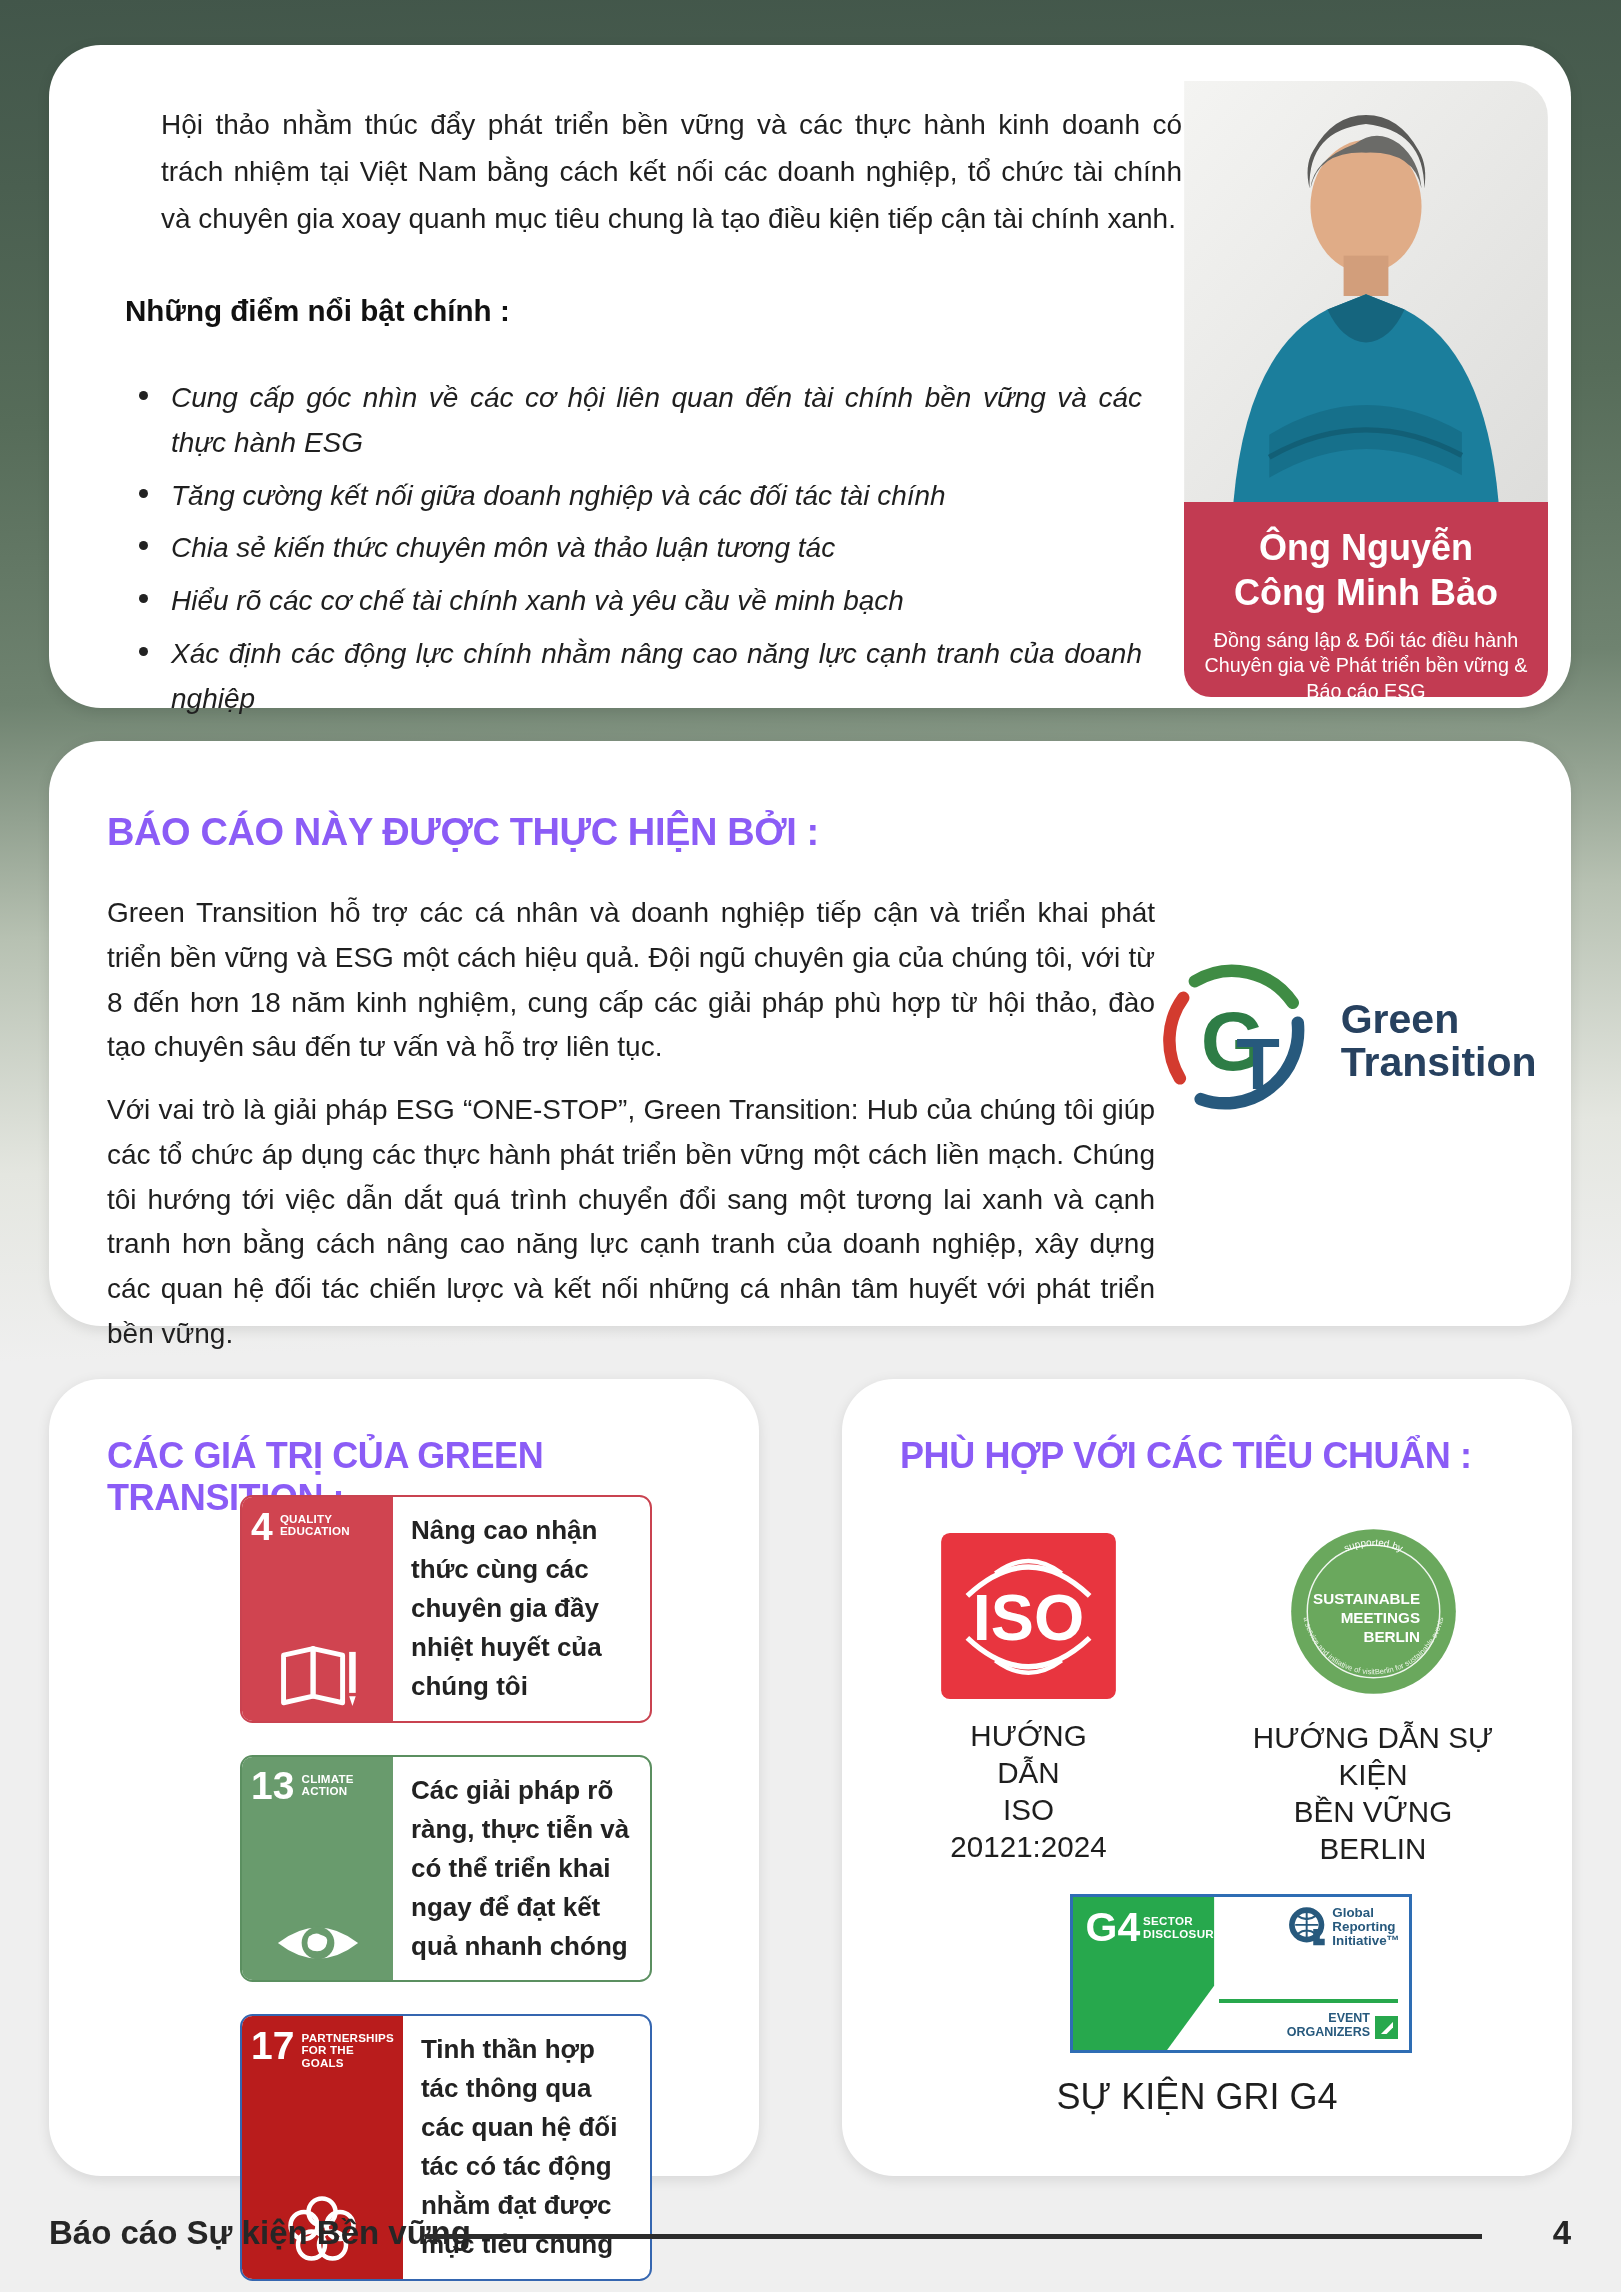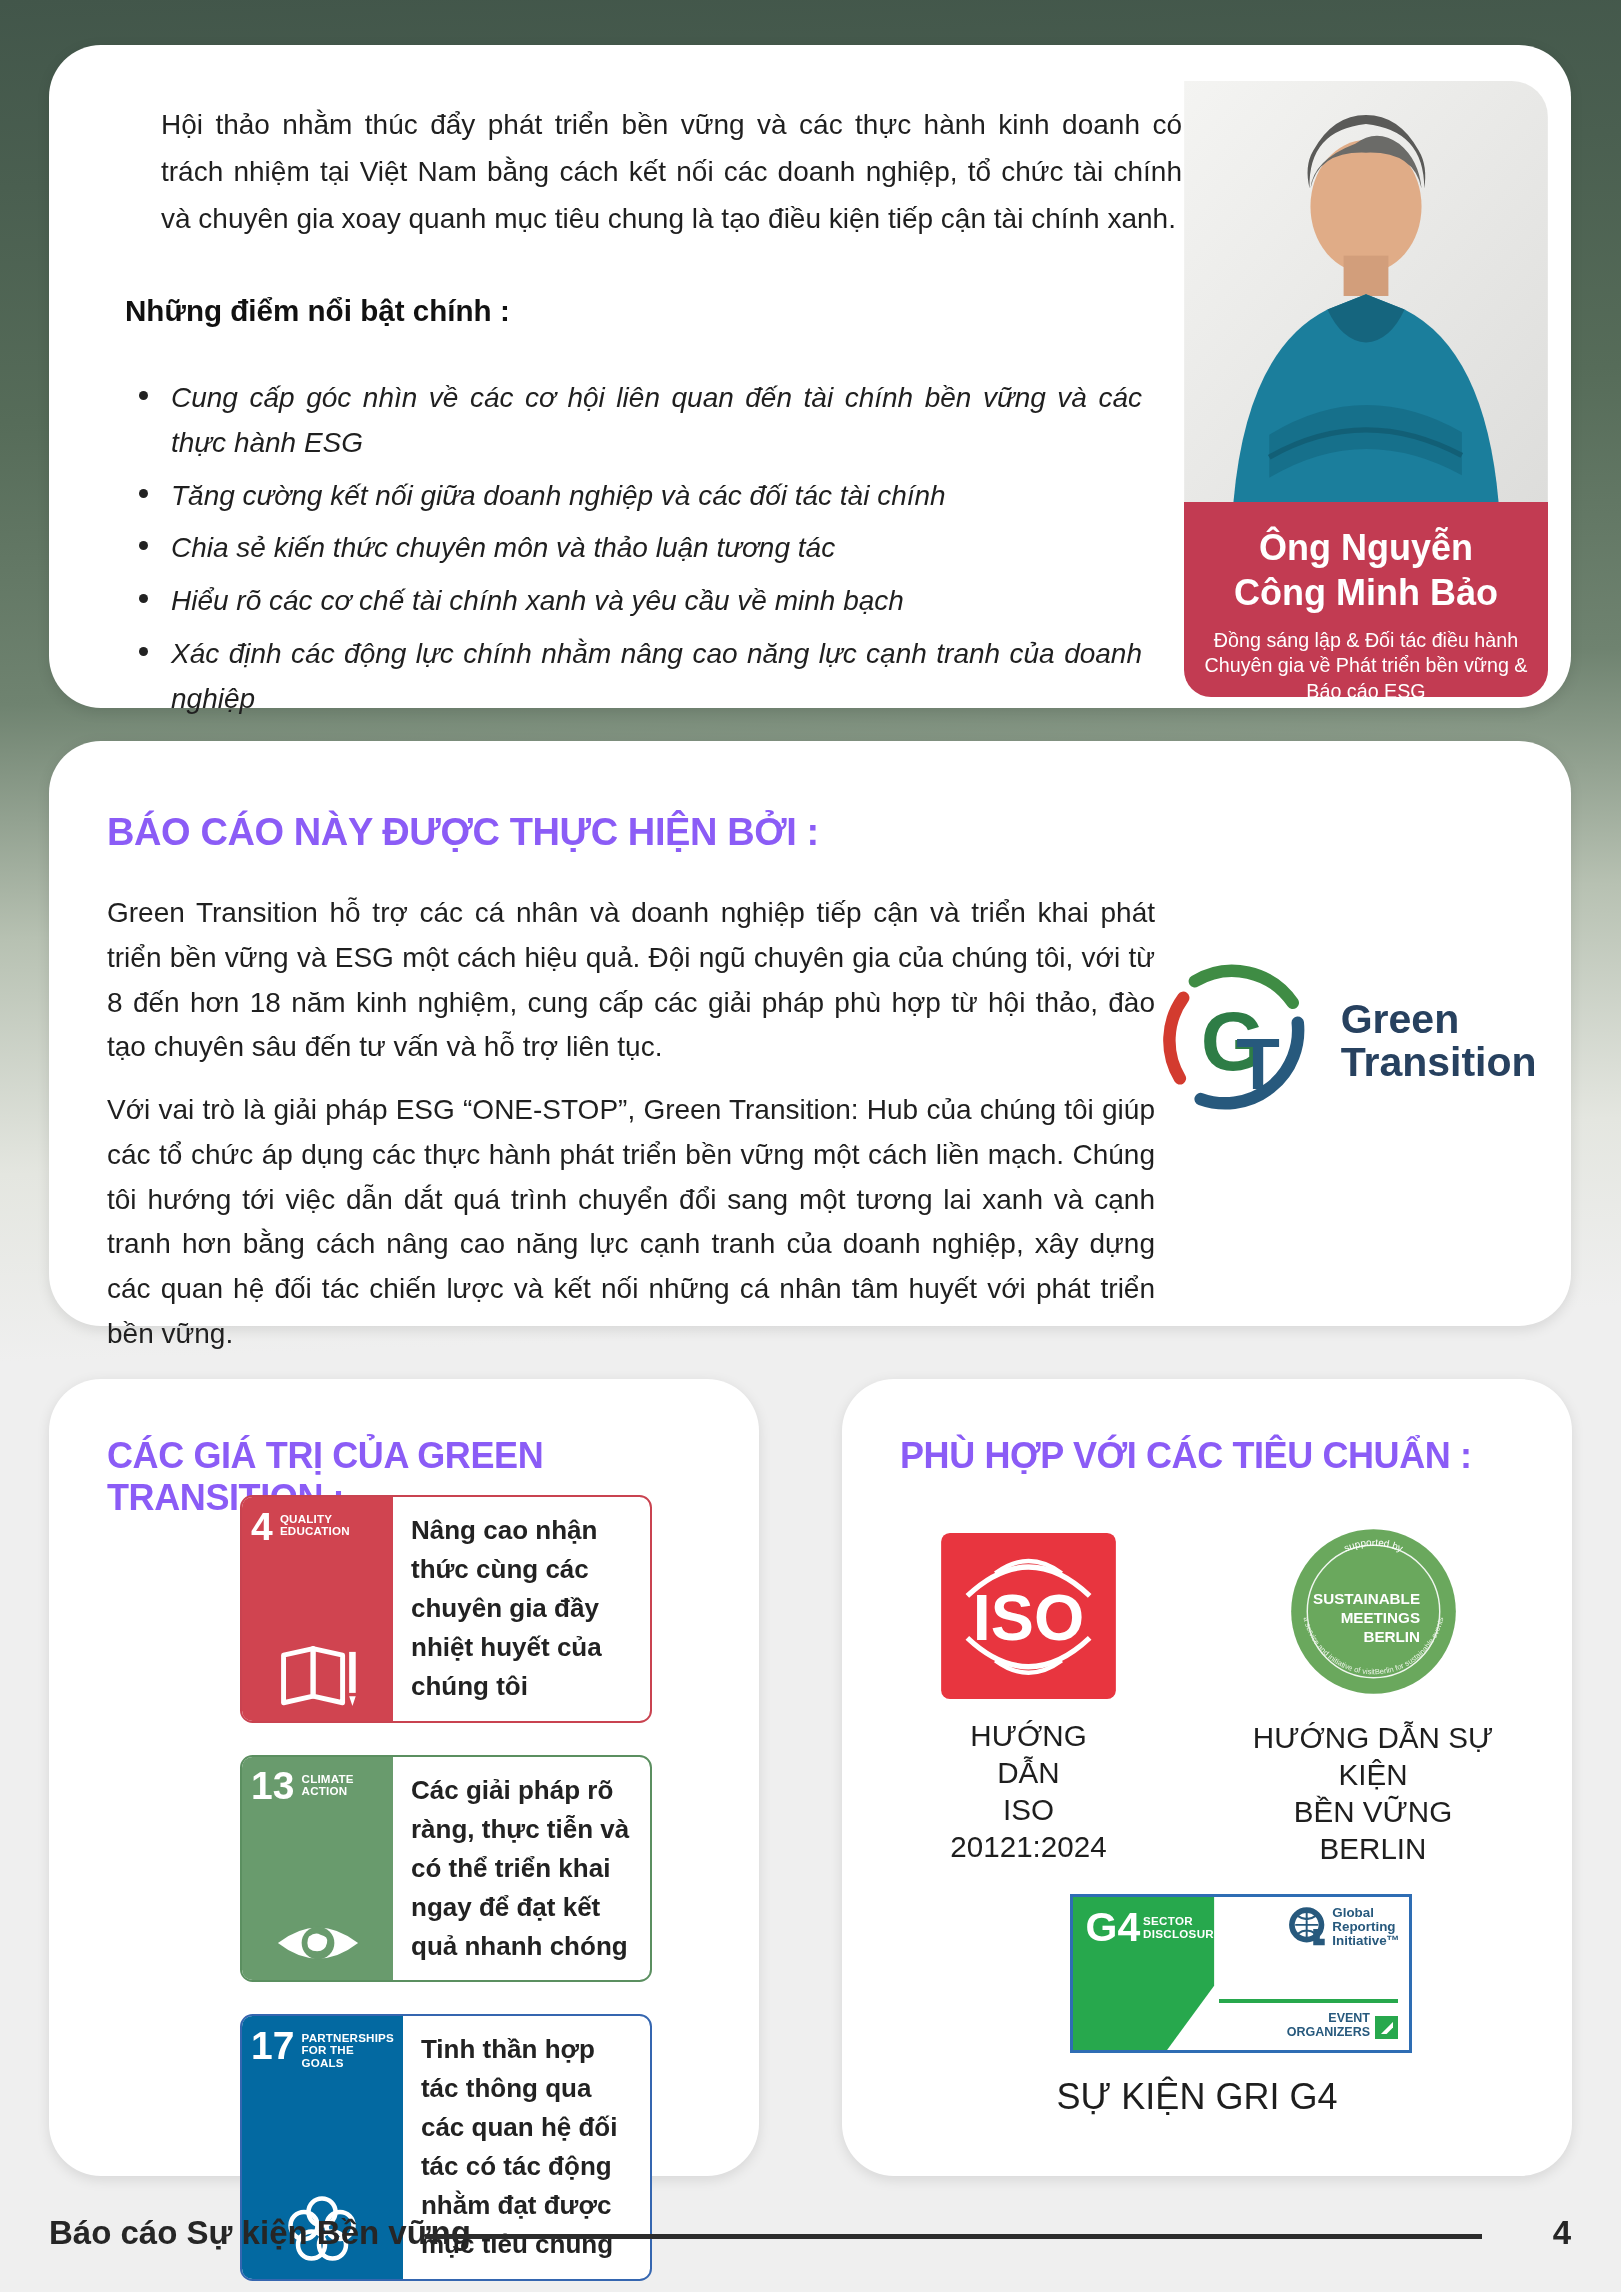--- a/index.html
+++ b/index.html
@@ -33,21 +33,21 @@
   .card3{left:49px;top:1379px;width:710px;height:797px;}
   .card3 .section-title,.card4 .section-title{position:absolute;left:58px;top:56px;font-size:36px;}
   .rows{position:absolute;left:191px;top:116px;width:412px;}
   .sdg-row{display:flex;border-radius:12.5px;margin-bottom:32px;overflow:hidden;background:#fff;}
   .sdg-row.red{border:2.7px solid #c94350;}
   .sdg-row.green{border:2.7px solid #5b8f60;}
   .sdg-row.blue{border:2.7px solid #3566b0;}
   .sdg-sq{flex:0 0 133px;color:#fff;padding:10.7px 9px;position:relative;}
   .sdg-sq.red{background:#d04450;}
   .sdg-sq.green{background:#699b6d;}
-  .sdg-sq.blue{background:#0369a1;}
+  .sdg-sq.blue{background:#b91c1c;}
   .sdg-head{display:flex;align-items:flex-start;}
   .sdg-num{font-size:39px;font-weight:800;line-height:.95;margin-right:7.2px;}
   .sdg-label{font-size:11.6px;font-weight:700;line-height:1.05;white-space:pre-line;margin-top:5.4px;letter-spacing:0.2px;}
   .sdg-icon{position:absolute;left:50%;transform:translateX(-50%);bottom:12.5px;}
   .sdg-text{flex:1;padding:14.3px 18px;font-size:26px;line-height:1.5;color:#222;font-weight:bold;}
   
   .card4{left:842px;top:1379px;width:730px;height:797px;}
   .iso-block{position:absolute;left:99px;top:154px;width:175px;text-align:center;}
   .smb-block{position:absolute;left:401px;top:143px;width:260px;text-align:center;}
   .std-caption{font-size:29.6px;color:#1e1e1e;line-height:1.25;white-space:pre-line;margin-top:16px;}

